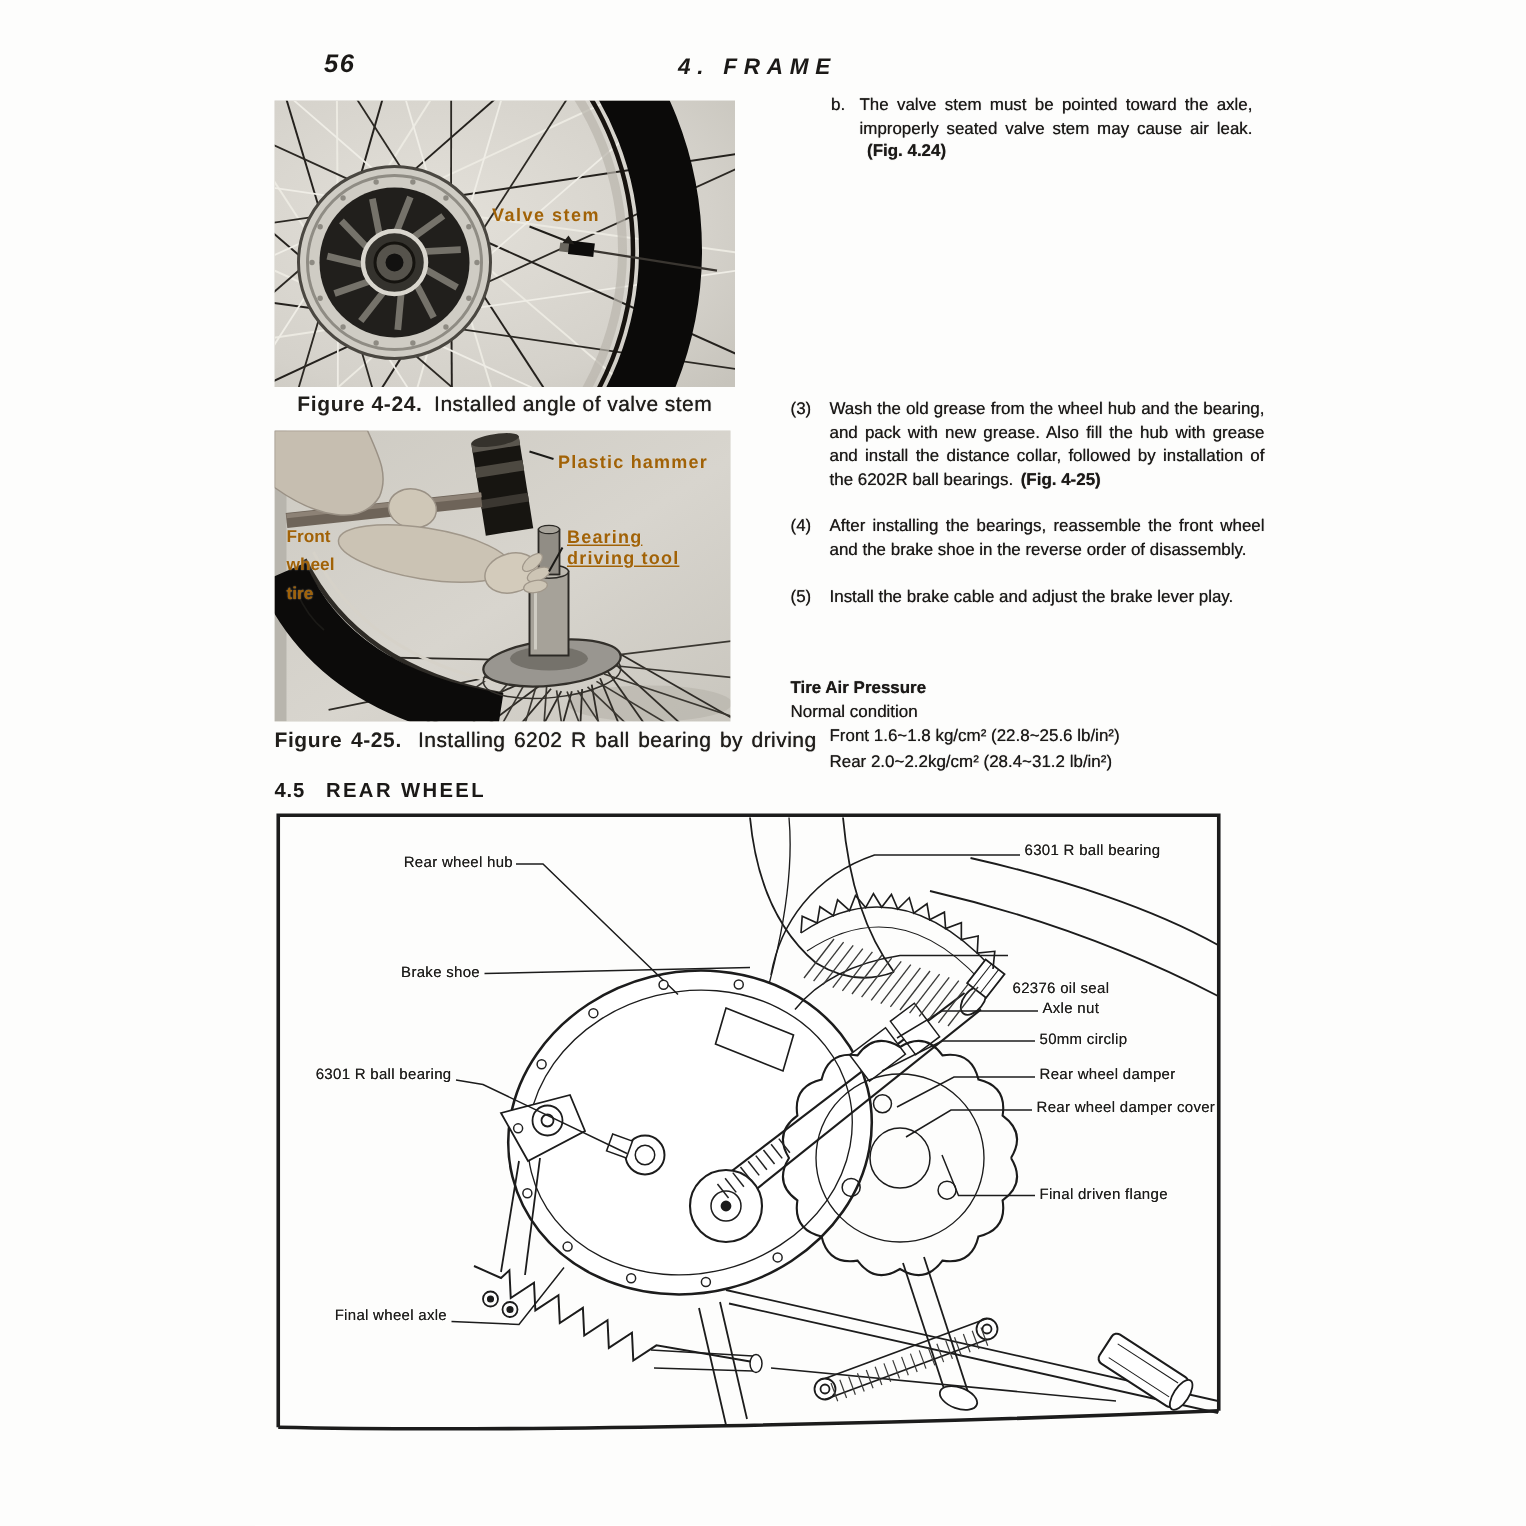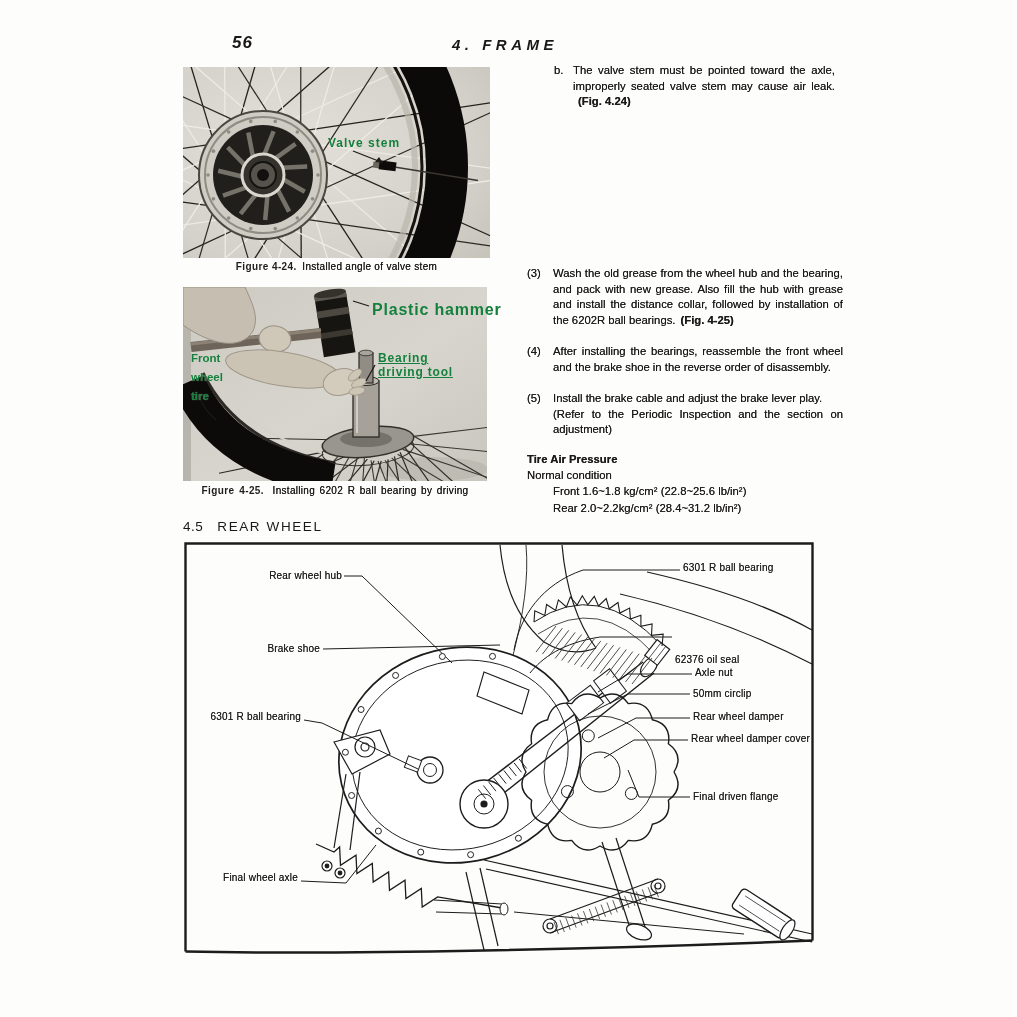--- a/index.html
+++ b/index.html
@@ -3,45 +3,45 @@
 <meta charset="utf-8">
 <style>
   html,body{margin:0;padding:0;background:#ffffff;}
   .page{position:relative;width:1017px;height:1017px;background:#fdfdfc;overflow:hidden;
         font-family:"Liberation Sans","DejaVu Sans",sans-serif;color:#1b1917;}
   .abs{position:absolute;}
   .hdr-num{font-size:17px;font-weight:bold;font-style:italic;letter-spacing:1px;}
   .hdr-title{font-size:15px;font-weight:bold;font-style:italic;letter-spacing:4.5px;white-space:nowrap;}
   .photo{position:absolute;background:#d6d3cc;overflow:hidden;}
   .photo svg{display:block;}
-  .photo-label{position:absolute;font-weight:bold;color:#15803d;white-space:nowrap;
+  .photo-label{position:absolute;font-weight:bold;color:#a16207;white-space:nowrap;
                text-shadow:0 0 1px rgba(230,228,220,.6);}
-  .caption{position:absolute;text-align:center;font-size:10px;color:#201e1b;white-space:nowrap;}
+  .caption{position:absolute;text-align:center;font-size:14px;color:#201e1b;white-space:nowrap;}
   .caption b{letter-spacing:.4px;}
   .caption span{text-shadow:0 0 .5px #201e1b;letter-spacing:.3px;}
   .rc{position:absolute;font-size:11.3px;line-height:15.5px;color:#1b1917;
       text-shadow:0 0 .45px rgba(27,25,23,.85);}
   .rc .marker{position:absolute;left:0;top:0;}
   .rc .txt{display:block;text-align:justify;}
   .rc .txt b{margin-left:5px;}
   .m19{padding-left:19px;} .m26{padding-left:26px;}
   .tp-head{font-weight:bold;}
-  .sec-head{position:absolute;font-size:13.5px;font-weight:normal;letter-spacing:1.6px;white-space:nowrap;text-align:center;}
+  .sec-head{position:absolute;font-size:13.5px;font-weight:bold;letter-spacing:1.6px;white-space:nowrap;text-align:center;}
   .sec-head .num{margin-right:14px;letter-spacing:.5px;}
   .dlabel{position:absolute;font-size:10px;color:#1d1c1a;letter-spacing:.2px;white-space:nowrap;
           text-shadow:0 0 .4px rgba(29,28,26,.8);}
   .dlabel.r{text-align:right;}
   svg line,svg path,svg circle,svg ellipse,svg rect{vector-effect:none;}
 </style>
 </head>
 <body>
 
 <div class="page">
 
-  <div class="abs hdr-num" style="left:232px;top:33px;">56</div>
+  <div class="abs hdr-num" style="left:216px;top:33px;">56</div>
   <div class="abs hdr-title" style="left:452px;top:36px;">4.  FRAME</div>
 
   <div class="photo" style="left:183px;top:67px;width:307px;height:191px;">
     <svg width="307" height="191" viewBox="0 0 307 191">
       <defs>
         <radialGradient id="g1" cx="35%" cy="42%" r="85%">
           <stop offset="0%" stop-color="#e3e0d9"></stop>
             <stop offset="70%" stop-color="#d4d1ca"></stop>
             <stop offset="100%" stop-color="#c7c4bc"></stop>
         </radialGradient>
@@ -217,21 +217,21 @@
       <ellipse cx="158" cy="95" rx="18" ry="13" transform="rotate(-15 158 95)" fill="#d3cbbb" stroke="#a0978a" stroke-width="1"></ellipse>
       <ellipse cx="172" cy="88" rx="8" ry="4" transform="rotate(-40 172 88)" fill="#cdc5b5" stroke="#a0978a" stroke-width=".8"></ellipse>
       <ellipse cx="176" cy="96" rx="8" ry="4" transform="rotate(-25 176 96)" fill="#cdc5b5" stroke="#a0978a" stroke-width=".8"></ellipse>
       <ellipse cx="174" cy="104" rx="8" ry="4" transform="rotate(-10 174 104)" fill="#cdc5b5" stroke="#a0978a" stroke-width=".8"></ellipse>
 
       <line x1="186" y1="19" x2="170" y2="14" stroke="#1b1a17" stroke-width="1.3"></line>
       <line x1="192" y1="78" x2="183" y2="94" stroke="#1b1a17" stroke-width="1.3"></line>
       <path d="M15 108 Q22 124 33 133" fill="none" stroke="#1b1a17" stroke-width="1.2"></path>
     </svg>
   </div>
-  <div class="photo-label" style="left:372px;top:301px;font-size:16px;letter-spacing:.8px;">Plastic hammer</div>
+  <div class="photo-label" style="left:372px;top:301px;font-size:12px;letter-spacing:.8px;">Plastic hammer</div>
   <div class="photo-label" style="left:378px;top:351px;font-size:12px;letter-spacing:.8px;text-decoration:underline;">
     <div>Bearing</div>
     <div>driving tool</div>
   </div>
   <div class="photo-label" style="left:191px;top:349px;font-size:11.5px;line-height:19px;">
     <div>Front</div>
     <div>wheel</div>
     <div>tire</div>
   </div>
   <div class="caption" style="left:183px;top:485px;width:304px;word-spacing:1.5px;">
@@ -249,21 +249,20 @@
   </div>
 
   <div class="rc m26" style="left:527px;top:344px;width:290px;">
     <span class="marker">(4)</span>
     <span class="txt"><span>After installing the bearings, reassemble the front wheel and the brake shoe in the reverse order of disassembly.</span></span>
   </div>
 
   <div class="rc m26" style="left:527px;top:391px;width:290px;">
     <span class="marker">(5)</span>
     <span class="txt"><span>Install the brake cable and adjust the brake lever play.</span>
-      <span style="display:block">(Refer to the Periodic Inspection and the section on adjustment)</span>
     </span>
   </div>
 
   <div class="rc tp-head" style="left:527px;top:452px;">Tire Air Pressure</div>
   <div class="rc" style="left:527px;top:468px;">Normal condition</div>
   <div class="rc" style="left:553px;top:484px;">Front  1.6~1.8 kg/cm²  (22.8~25.6 lb/in²)</div>
   <div class="rc" style="left:553px;top:501px;">Rear  2.0~2.2kg/cm²  (28.4~31.2 lb/in²)</div>
 
   <div class="sec-head" style="left:183px;top:519px;">
     <span class="num">4.5</span><span>REAR WHEEL</span>

